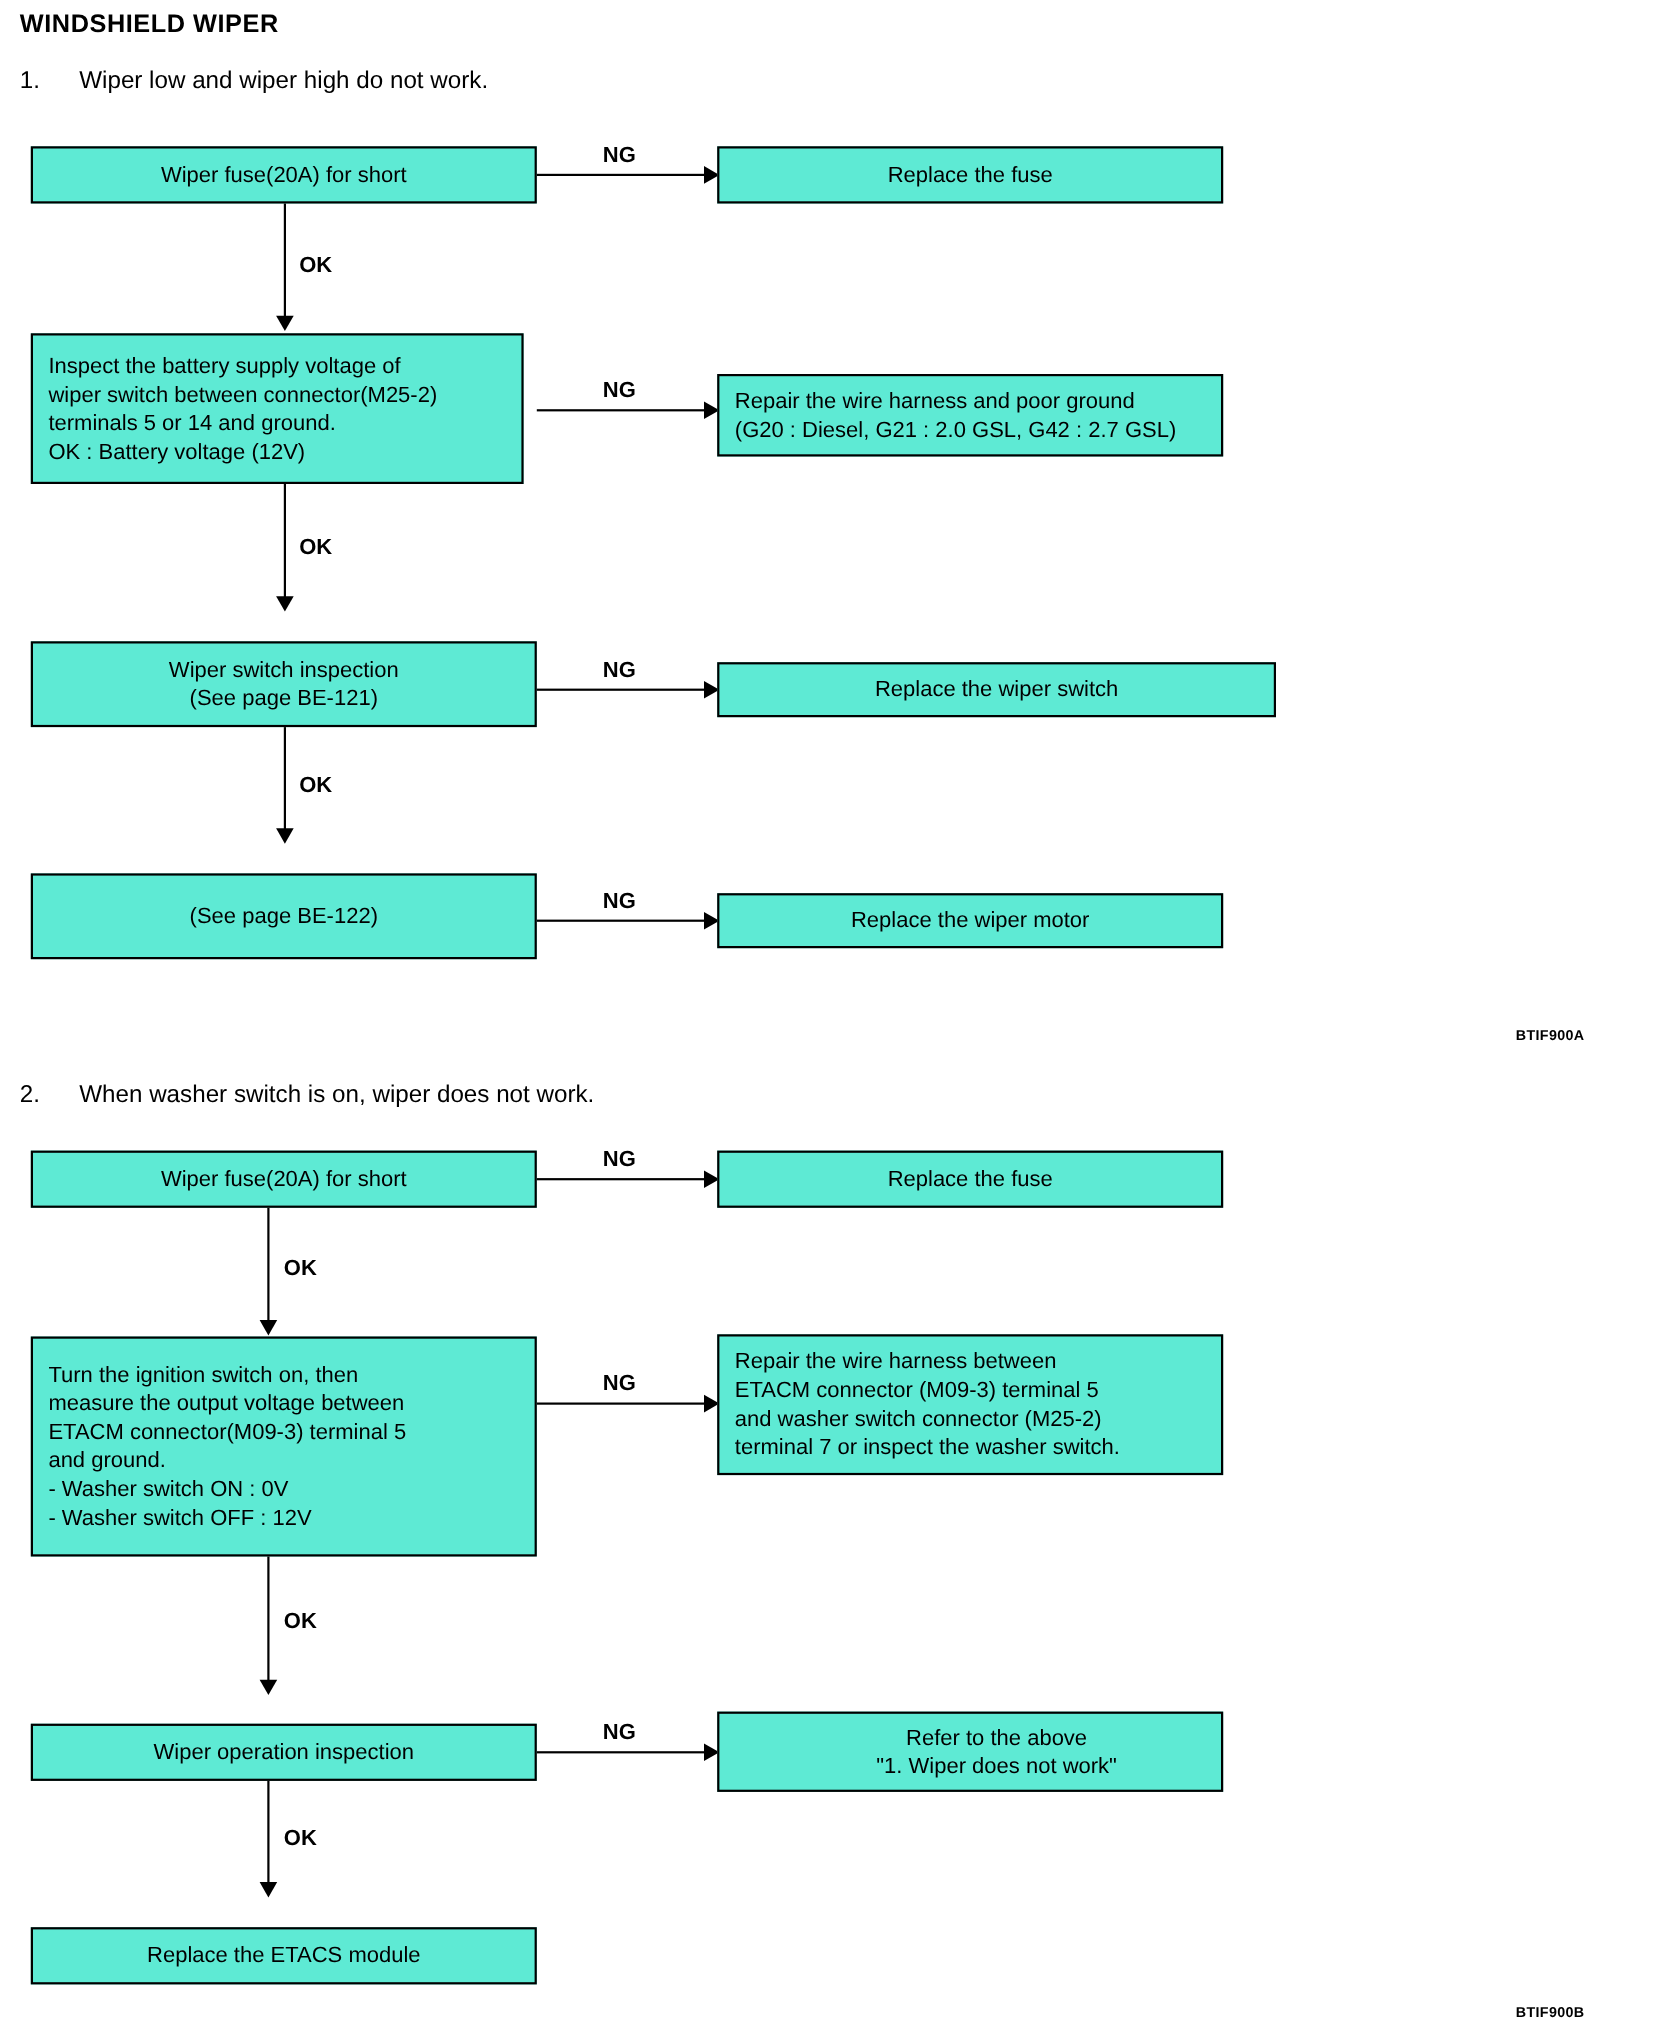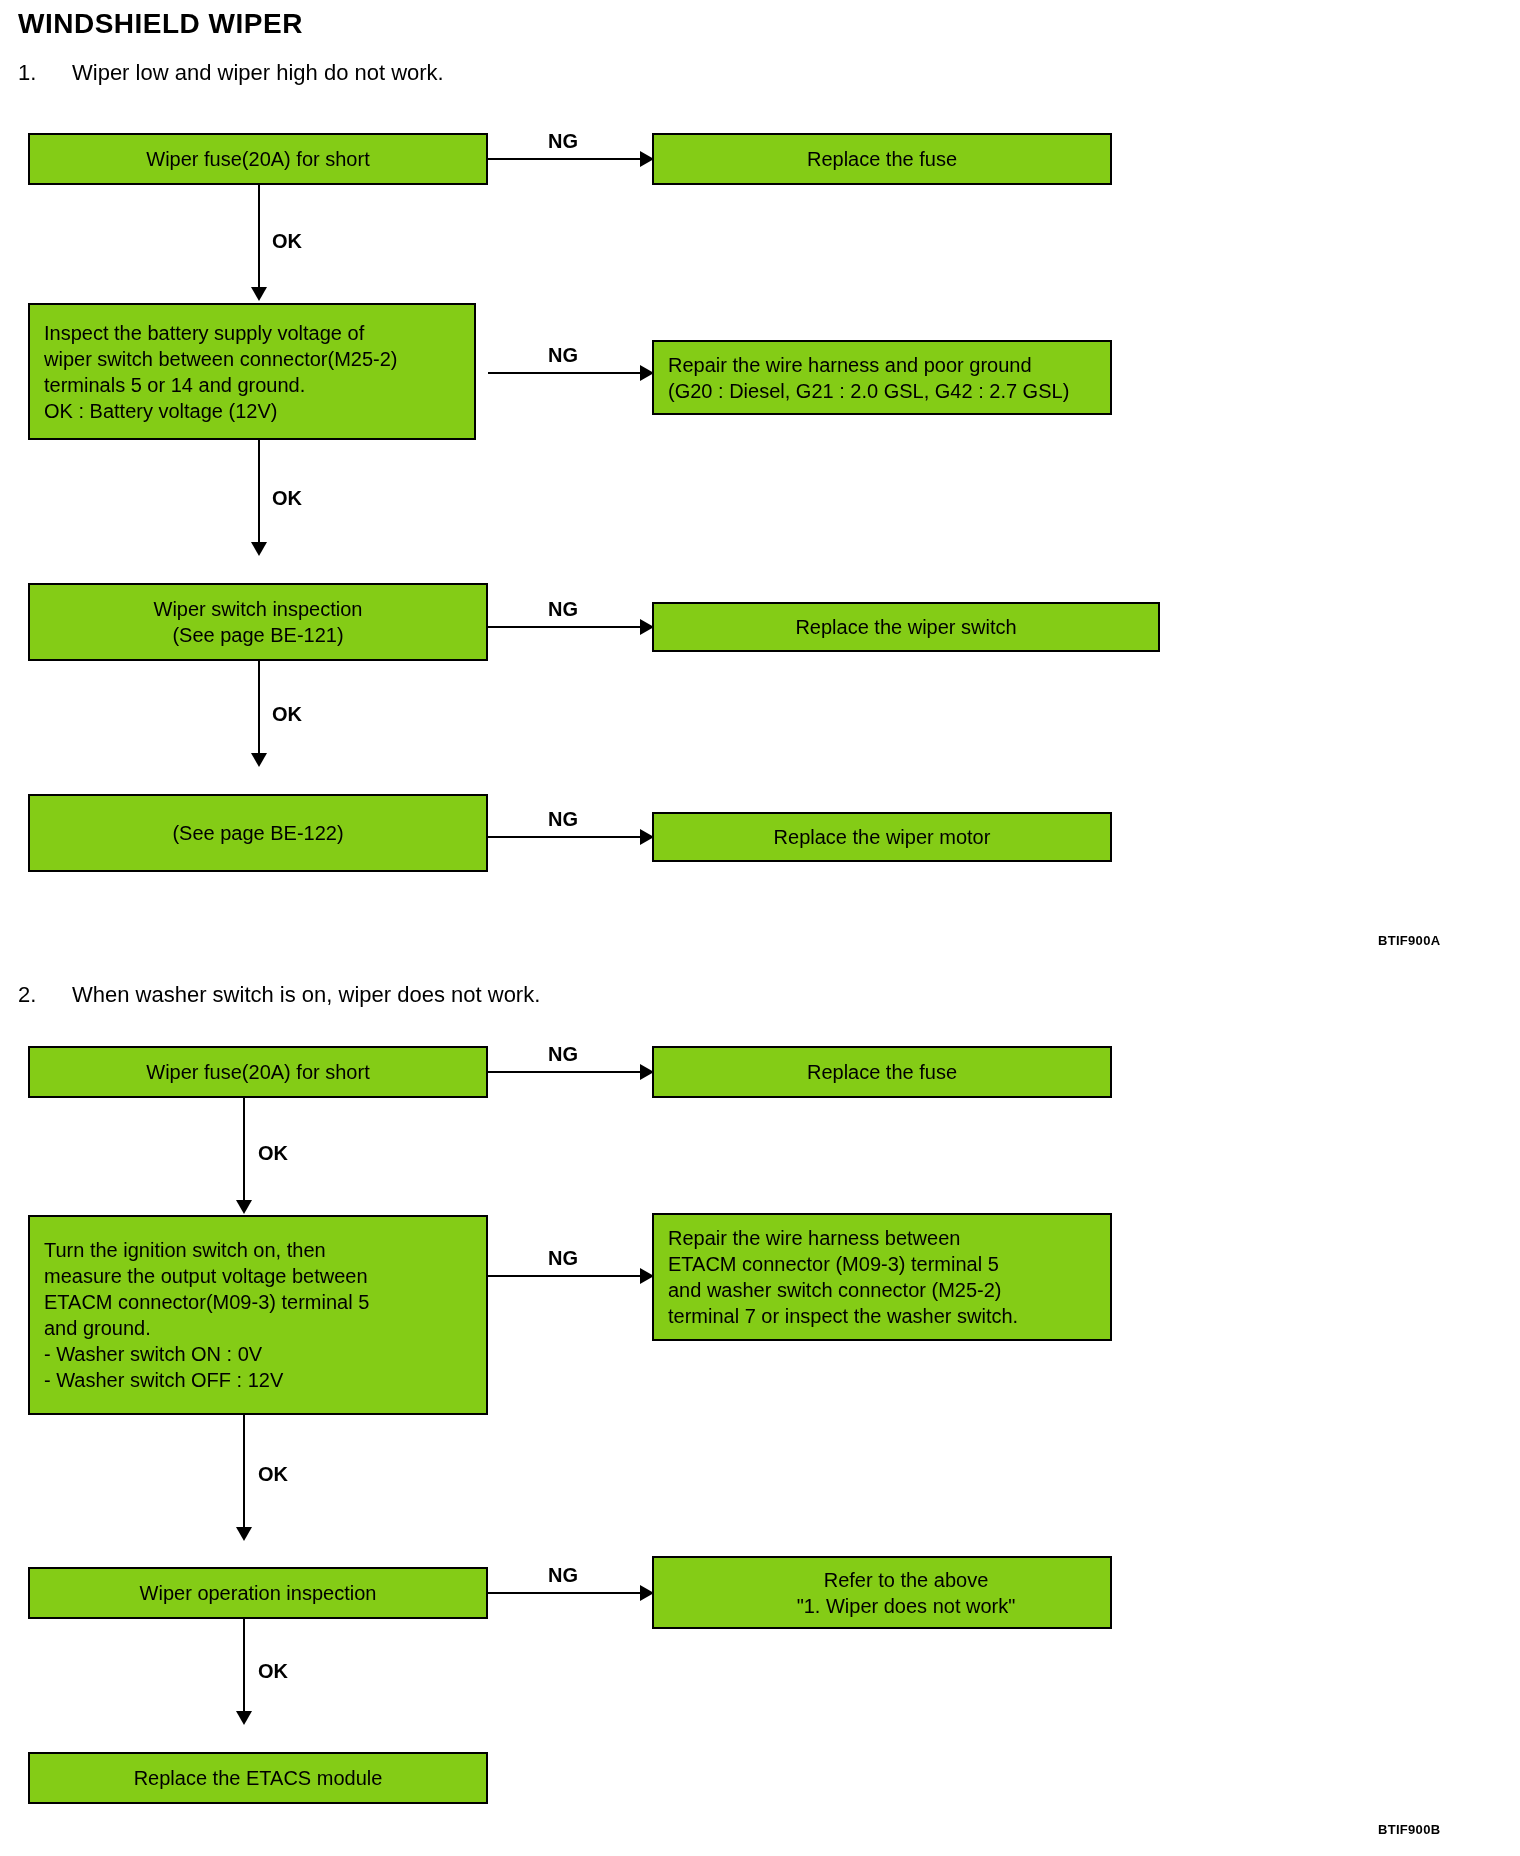--- a/index.html
+++ b/index.html
@@ -20,41 +20,41 @@
     position: absolute;
     left: 0; top: 0;
     width: 1520px;
     height: 1856px;
   }
 
   .page-title {
     position: absolute;
     left: 18px;
     top: 8px;
-    font-size: 28px;
+    font-size: 23px;
     font-weight: bold;
     letter-spacing: 0.5px;
   }
 
   .section-heading {
     position: absolute;
     font-size: 22px;
     font-weight: normal;
   }
   .section-num {
     position: absolute;
     font-size: 22px;
   }
 
   
   .box {
     position: absolute;
     border: 2px solid #000;
     box-sizing: border-box;
-    background: #84cc16;
+    background: #5eead4;
     display: flex;
     align-items: center;
     font-size: 20px;
     line-height: 1.30;
   }
   .box.center {
     justify-content: center;
     text-align: center;
   }
   .box.left {

